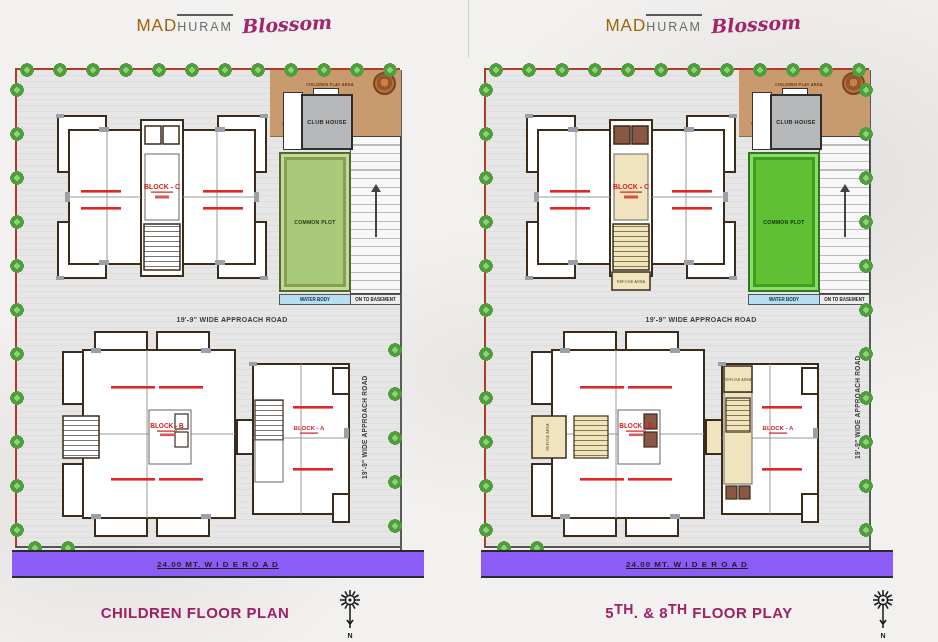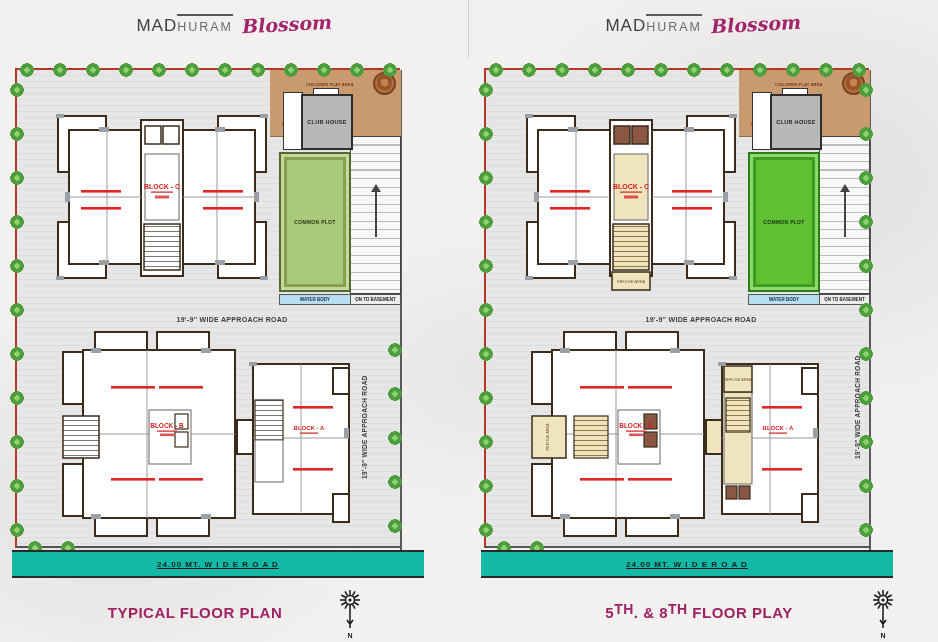--- a/index.html
+++ b/index.html
@@ -12,21 +12,21 @@
       radial-gradient(ellipse 320px 220px at 52% 58%, rgba(215,213,210,.4), transparent 65%),
       #f2f1ef;
   }
   .page{position:relative;width:938px;height:642px;}
   .divider{position:absolute;left:468px;top:0;width:1px;height:58px;background:#cfcfcf;}
   .plan{position:absolute;top:0;width:469px;height:642px;}
   .p0{left:0;} .p1{left:469px;}
 
   
   .logo{position:absolute;top:13px;left:0;width:100%;text-align:center;white-space:nowrap;}
-  .logo-mad{font-size:17px;color:#404040;letter-spacing:1px;font-weight:normal;}
+  .logo-mad{font-size:17px;color:#a16207;letter-spacing:1px;font-weight:normal;}
   .logo-huram{font-size:12.5px;color:#6a6a6a;letter-spacing:2px;border-top:2px solid:#555;border-top:2px solid #5a5a5a;padding-top:4px;}
   .logo-script{font-family:"DejaVu Serif", serif;font-style:italic;font-weight:bold;font-size:19px;color:#a2246a;margin-left:5px;display:inline-block;transform:rotate(-3deg);}
 
   
   .site{position:absolute;left:15px;top:68px;width:385px;height:480px;box-sizing:border-box;
     background:repeating-linear-gradient(180deg,#e6e6e6 0 5px,#dedede 5px 6px);
     border-left:2px solid #b23828;border-top:2px solid #b23828;border-bottom:2px solid #555;}
   .site-right-edge{position:absolute;left:383px;top:0;width:2px;height:480px;background:#5a5a5a;}
   .site > div{position:absolute;}
 
@@ -73,21 +73,21 @@
   .trees-right{left:370px;top:258px;height:226px;}
   .v2 .trees-right{top:-2px;height:486px;left:372px;}
   .trees-bottom{left:2px;top:470px;width:66px;}
 
   
   .block-c{position:absolute;left:38px;top:34px;}
   .block-ab{position:absolute;left:44px;top:258px;}
   svg{font-family:inherit;}
 
   
-  .road{position:absolute;left:12px;top:550px;width:412px;height:28px;background:#14b8a6;
+  .road{position:absolute;left:12px;top:550px;width:412px;height:28px;background:#8b5cf6;
     border-top:2px solid #2a2a2a;border-bottom:2px solid #2a2a2a;box-sizing:border-box;
     display:flex;align-items:center;justify-content:center;}
   .road-label{font-size:8px;font-weight:bold;color:#1c1c1c;letter-spacing:1px;text-decoration:underline;}
 
   
   .plan-title{position:absolute;top:601px;left:15px;width:360px;text-align:center;
     font-size:15px;font-weight:bold;color:#9e2264;letter-spacing:.5px;white-space:nowrap;}
   .v2 .plan-title{left:50px;}
   .title-sup{font-size:14px;vertical-align:4px;}
   .compass{position:absolute;left:338px;top:588px;}
@@ -236,21 +236,21 @@
         <rect x="99" y="105.5" width="14" height="2.6" fill="#d01f1f" opacity="0.75"></rect>
         <text x="248" y="102" text-anchor="middle" font-size="6" font-weight="bold" fill="#d01f1f">BLOCK - A</text>
         <rect x="239" y="104.5" width="18" height="1.2" fill="#d01f1f"></rect>
       </svg>
     </div>
 
     <div class="road">
       <span class="road-label">24.00 MT. W I D E  R O A D</span>
     </div>
 
-    <div class="plan-title"><span>TYPICAL FLOOR PLAN</span><sup class="title-sup"></sup><span></span><sup class="title-sup"></sup><span></span></div>
+    <div class="plan-title"><span>CHILDREN FLOOR PLAN</span><sup class="title-sup"></sup><span></span><sup class="title-sup"></sup><span></span></div>
 
     <svg class="compass" width="24" height="52" viewBox="0 0 24 52">
       <g stroke="#161616" stroke-width="1.5" fill="none">
         <circle cx="12" cy="12" r="4.5"></circle>
         <line x1="17" y1="12" x2="22" y2="12"></line>
           <line x1="16.3" y1="14.5" x2="20.7" y2="17"></line>
         <line x1="14.5" y1="16.3" x2="17" y2="20.7"></line>
           <line x1="12" y1="17" x2="12" y2="22"></line>
         <line x1="9.5" y1="16.3" x2="7" y2="20.7"></line>
           <line x1="7.7" y1="14.5" x2="3.3" y2="17"></line>

